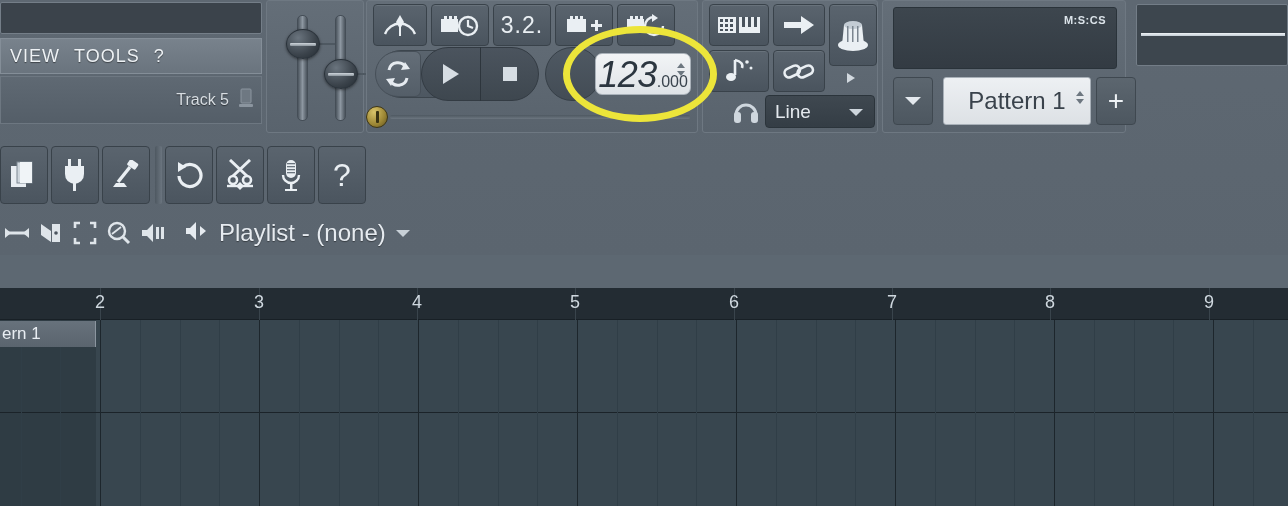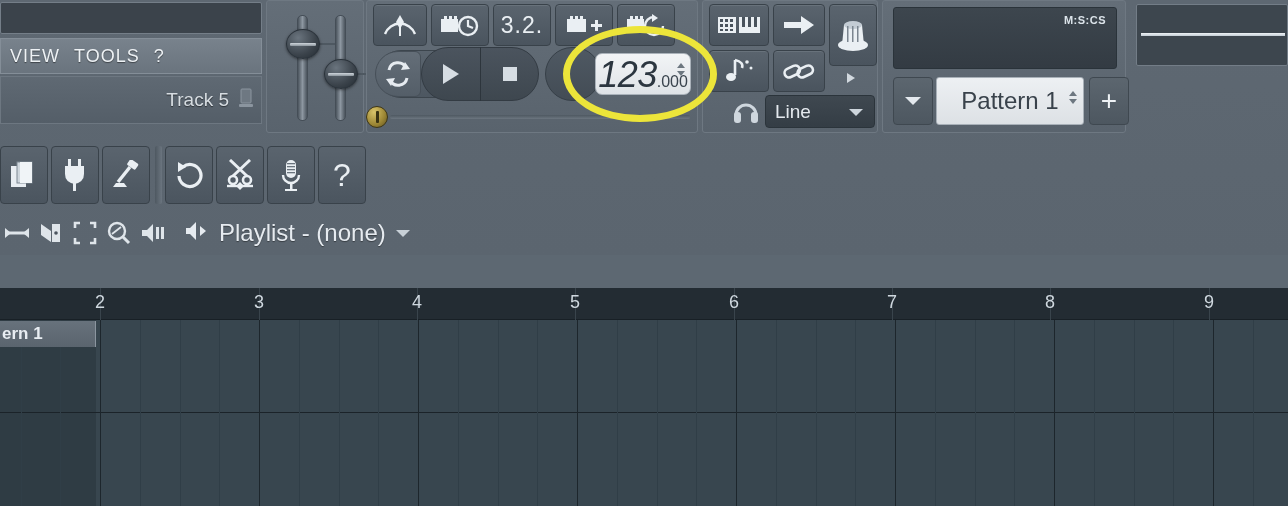--- a/index.html
+++ b/index.html
@@ -46,21 +46,21 @@
   }
   .menu-item:first-child { padding-left: 9px; }
 
   #track-strip {
     position: absolute; left: 0; top: 76px; width: 262px; height: 48px;
     background: linear-gradient(180deg,#5f6973 0%,#545e68 100%);
     border: 1px solid #6d7781;
     display: flex; align-items: center; justify-content: flex-end;
     padding-right: 6px; gap: 8px;
   }
-  #track-label { color: #d7dde2; font-size: 19px; text-shadow: 0 1px 1px rgba(0,0,0,.5); }
+  #track-label { color: #d7dde2; font-size: 16px; text-shadow: 0 1px 1px rgba(0,0,0,.5); }
 
   
   #slider-panel { left: 266px; top: 0; width: 98px; height: 133px; }
   .vslider { position: absolute; width: 11px; border-radius: 5px;
     background: linear-gradient(90deg,#4b545d,#8d97a1,#4b545d);
     border: 1px solid #454e57; }
   .vknob {
     position: absolute; width: 34px; height: 30px; border-radius: 50%;
     background: radial-gradient(ellipse at 35% 28%, #6a747e 0%, #3b434b 60%, #222a31 100%);
     border: 1px solid #2a323a;
@@ -197,21 +197,21 @@
 
   
   #pattern-row { position: absolute; left: 10px; top: 76px; height: 48px; display: flex; }
   #pat-drop {
     width: 40px; height: 48px;
     background: linear-gradient(180deg,#5c666f,#4d5760);
     border: 1px solid #3f4850; border-radius: 4px;
     display:flex; align-items:center; justify-content:center; cursor:pointer;
   }
   #pat-name {
-    width: 148px; height: 48px; margin-left: 3px;
+    width: 148px; height: 48px; margin-left: 10px;
     background: linear-gradient(180deg,#edf0f3 0%,#dde1e5 100%);
     border: 1px solid #a8b0b8; border-radius: 3px;
     display:flex; align-items:center; justify-content:center; position: relative;
     cursor: pointer;
   }
   #pat-name-text { color: #39424b; font-size: 24px; }
   #pat-spin { position:absolute; right: 6px; top: 13px; display:flex; flex-direction:column; gap:3px; }
   #pat-plus {
     width: 40px; height: 48px; margin-left: 5px;
     background: linear-gradient(180deg,#5c666f,#4d5760);
@@ -276,21 +276,21 @@
   .gline-beat { position: absolute; top: 0; width: 1px; height: 186px; background: #303e47; }
   .track-divider { position: absolute; left: 0; width: 1288px; height: 1px; background: #1b2329; }
 
   #clip-label {
     position: absolute; left: 0; top: 33px; width: 96px; height: 26px;
     background: linear-gradient(180deg,#67727c 0%,#5a646e 100%);
     border-right: 1px solid #8b959f;
     display:flex; align-items:center;
     cursor: pointer;
   }
-  #clip-label-text { color: #e8edf2; font-size: 17px; padding-left: 2px; white-space: nowrap; font-weight: bold; }
+  #clip-label-text { color: #e8edf2; font-size: 17px; padding-left: 2px; white-space: nowrap; }
 
   
   #highlight {
     position: absolute; left: 563px; top: 26px;
     width: 154px; height: 96px;
     border: 7px solid #ece53a;
     border-radius: 50%;
     pointer-events: none;
     z-index: 50;
   }

